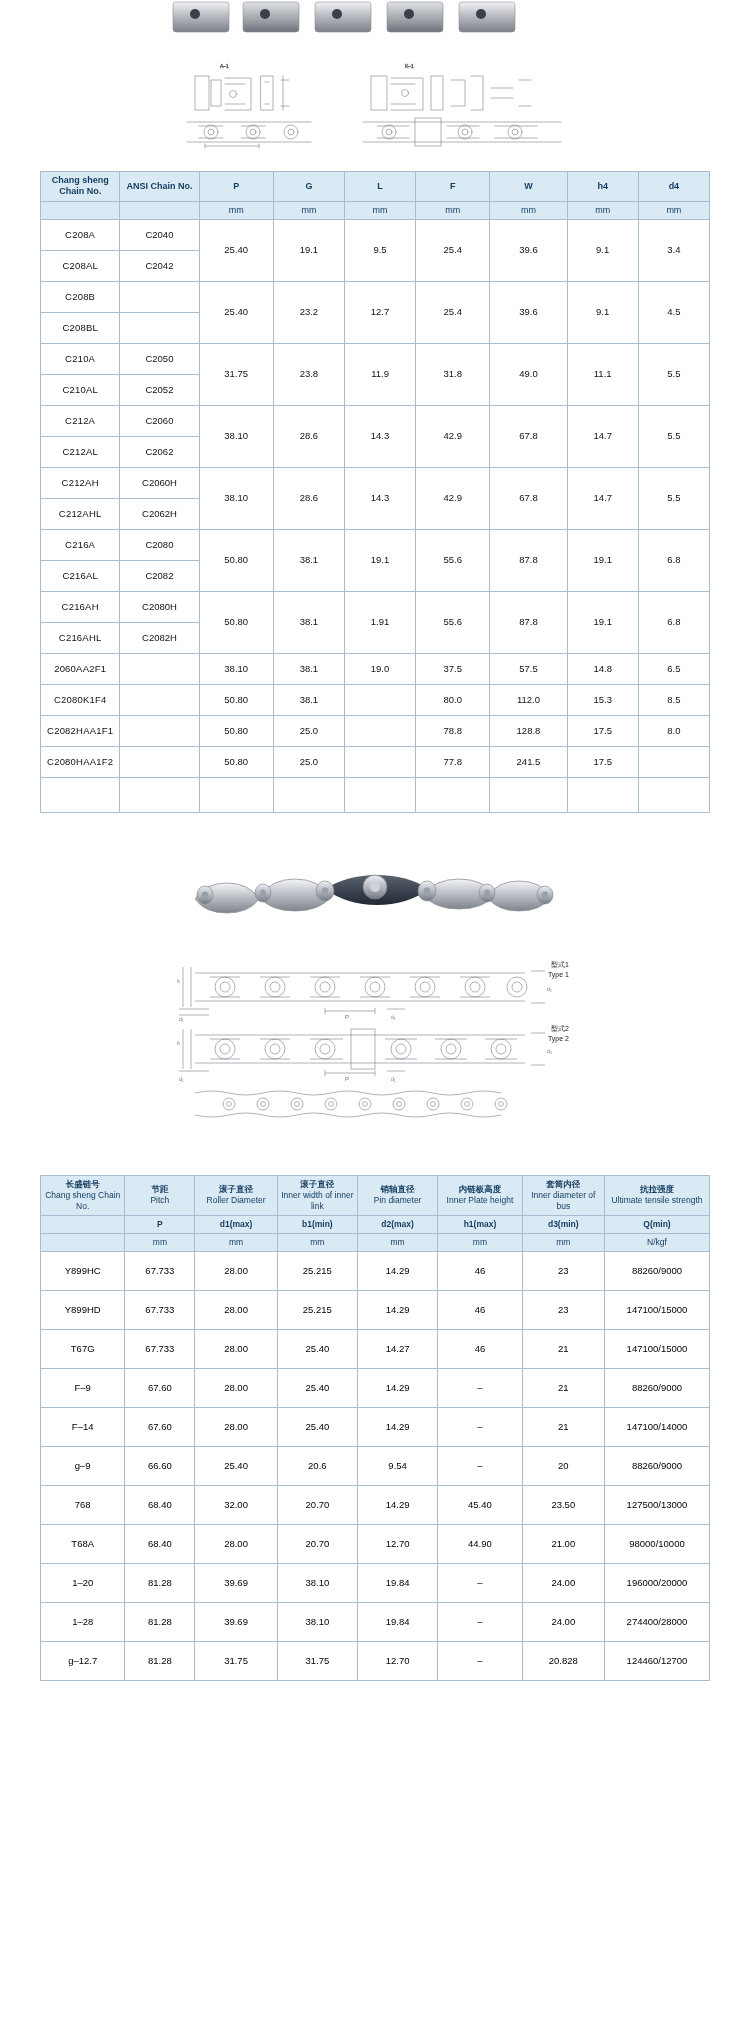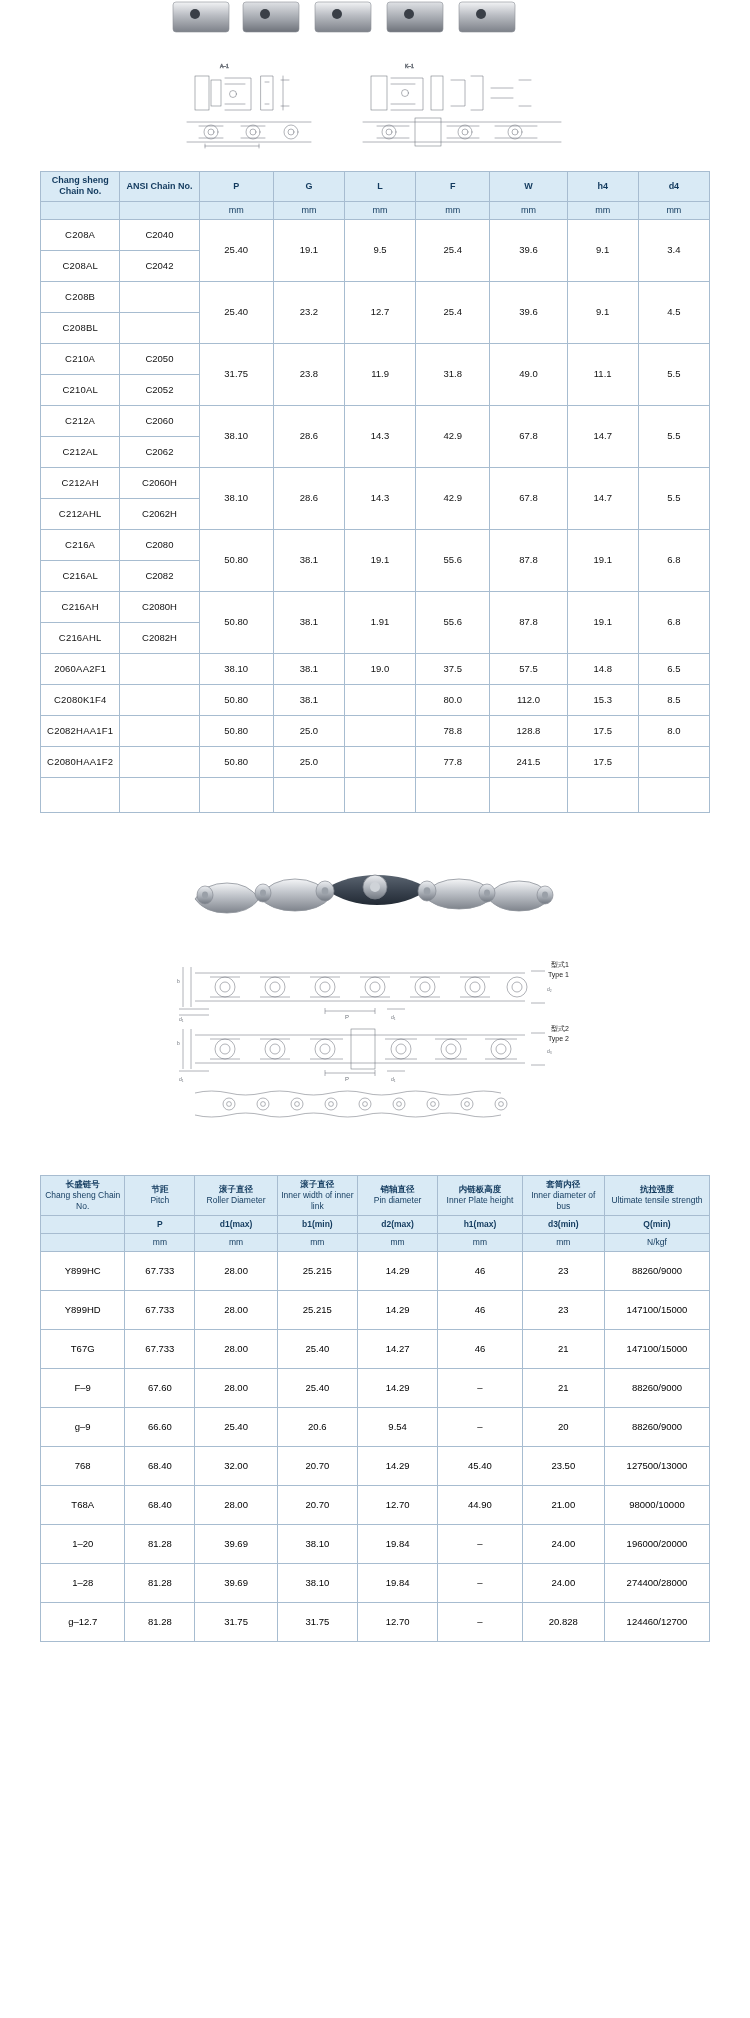--- a/index.html
+++ b/index.html
@@ -667,20 +667,30 @@
           <td>F–9</td>
           <td>67.60</td>
           <td>28.00</td>
           <td>25.40</td>
           <td>14.29</td>
           <td>–</td>
           <td>21</td>
           <td>88260/9000</td>
         </tr>
         <tr>
+          <td>F–14</td>
+          <td>67.60</td>
+          <td>28.00</td>
+          <td>25.40</td>
+          <td>14.29</td>
+          <td>–</td>
+          <td>21</td>
+          <td>147100/14000</td>
+        </tr>
+        <tr>
           <td>ɡ–9</td>
           <td>66.60</td>
           <td>25.40</td>
           <td>20.6</td>
           <td>9.54</td>
           <td>–</td>
           <td>20</td>
           <td>88260/9000</td>
         </tr>
         <tr>

